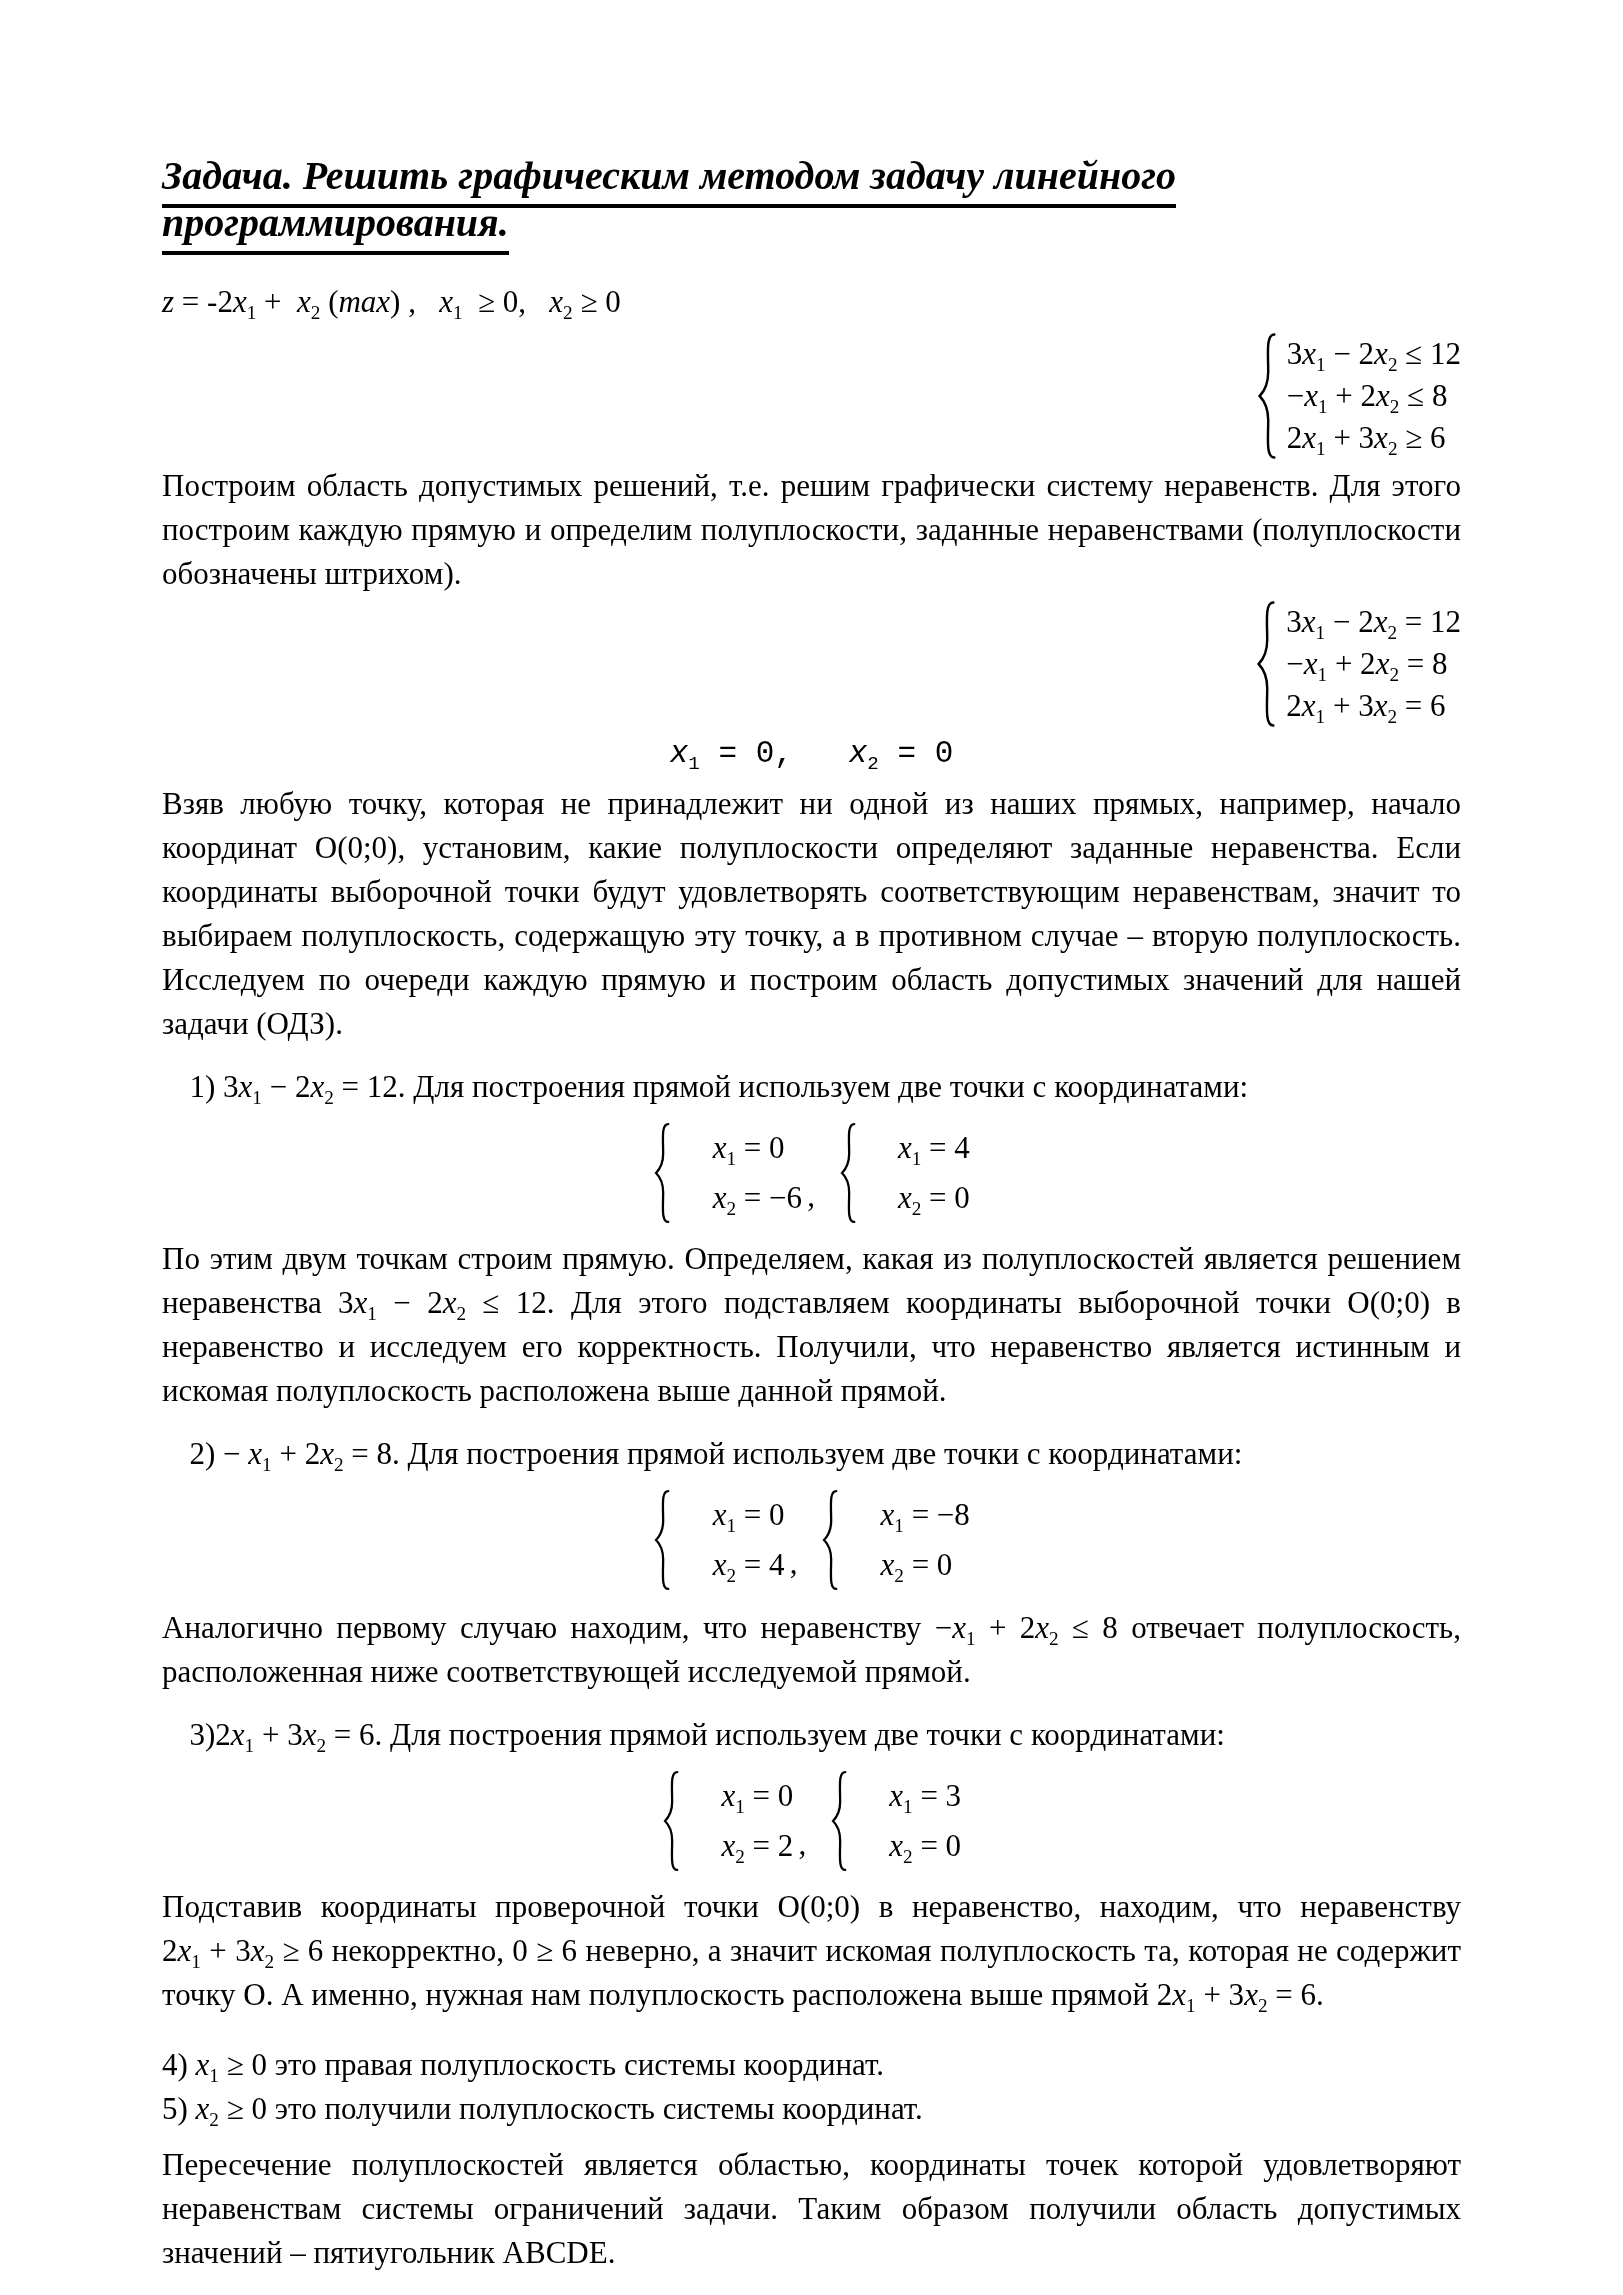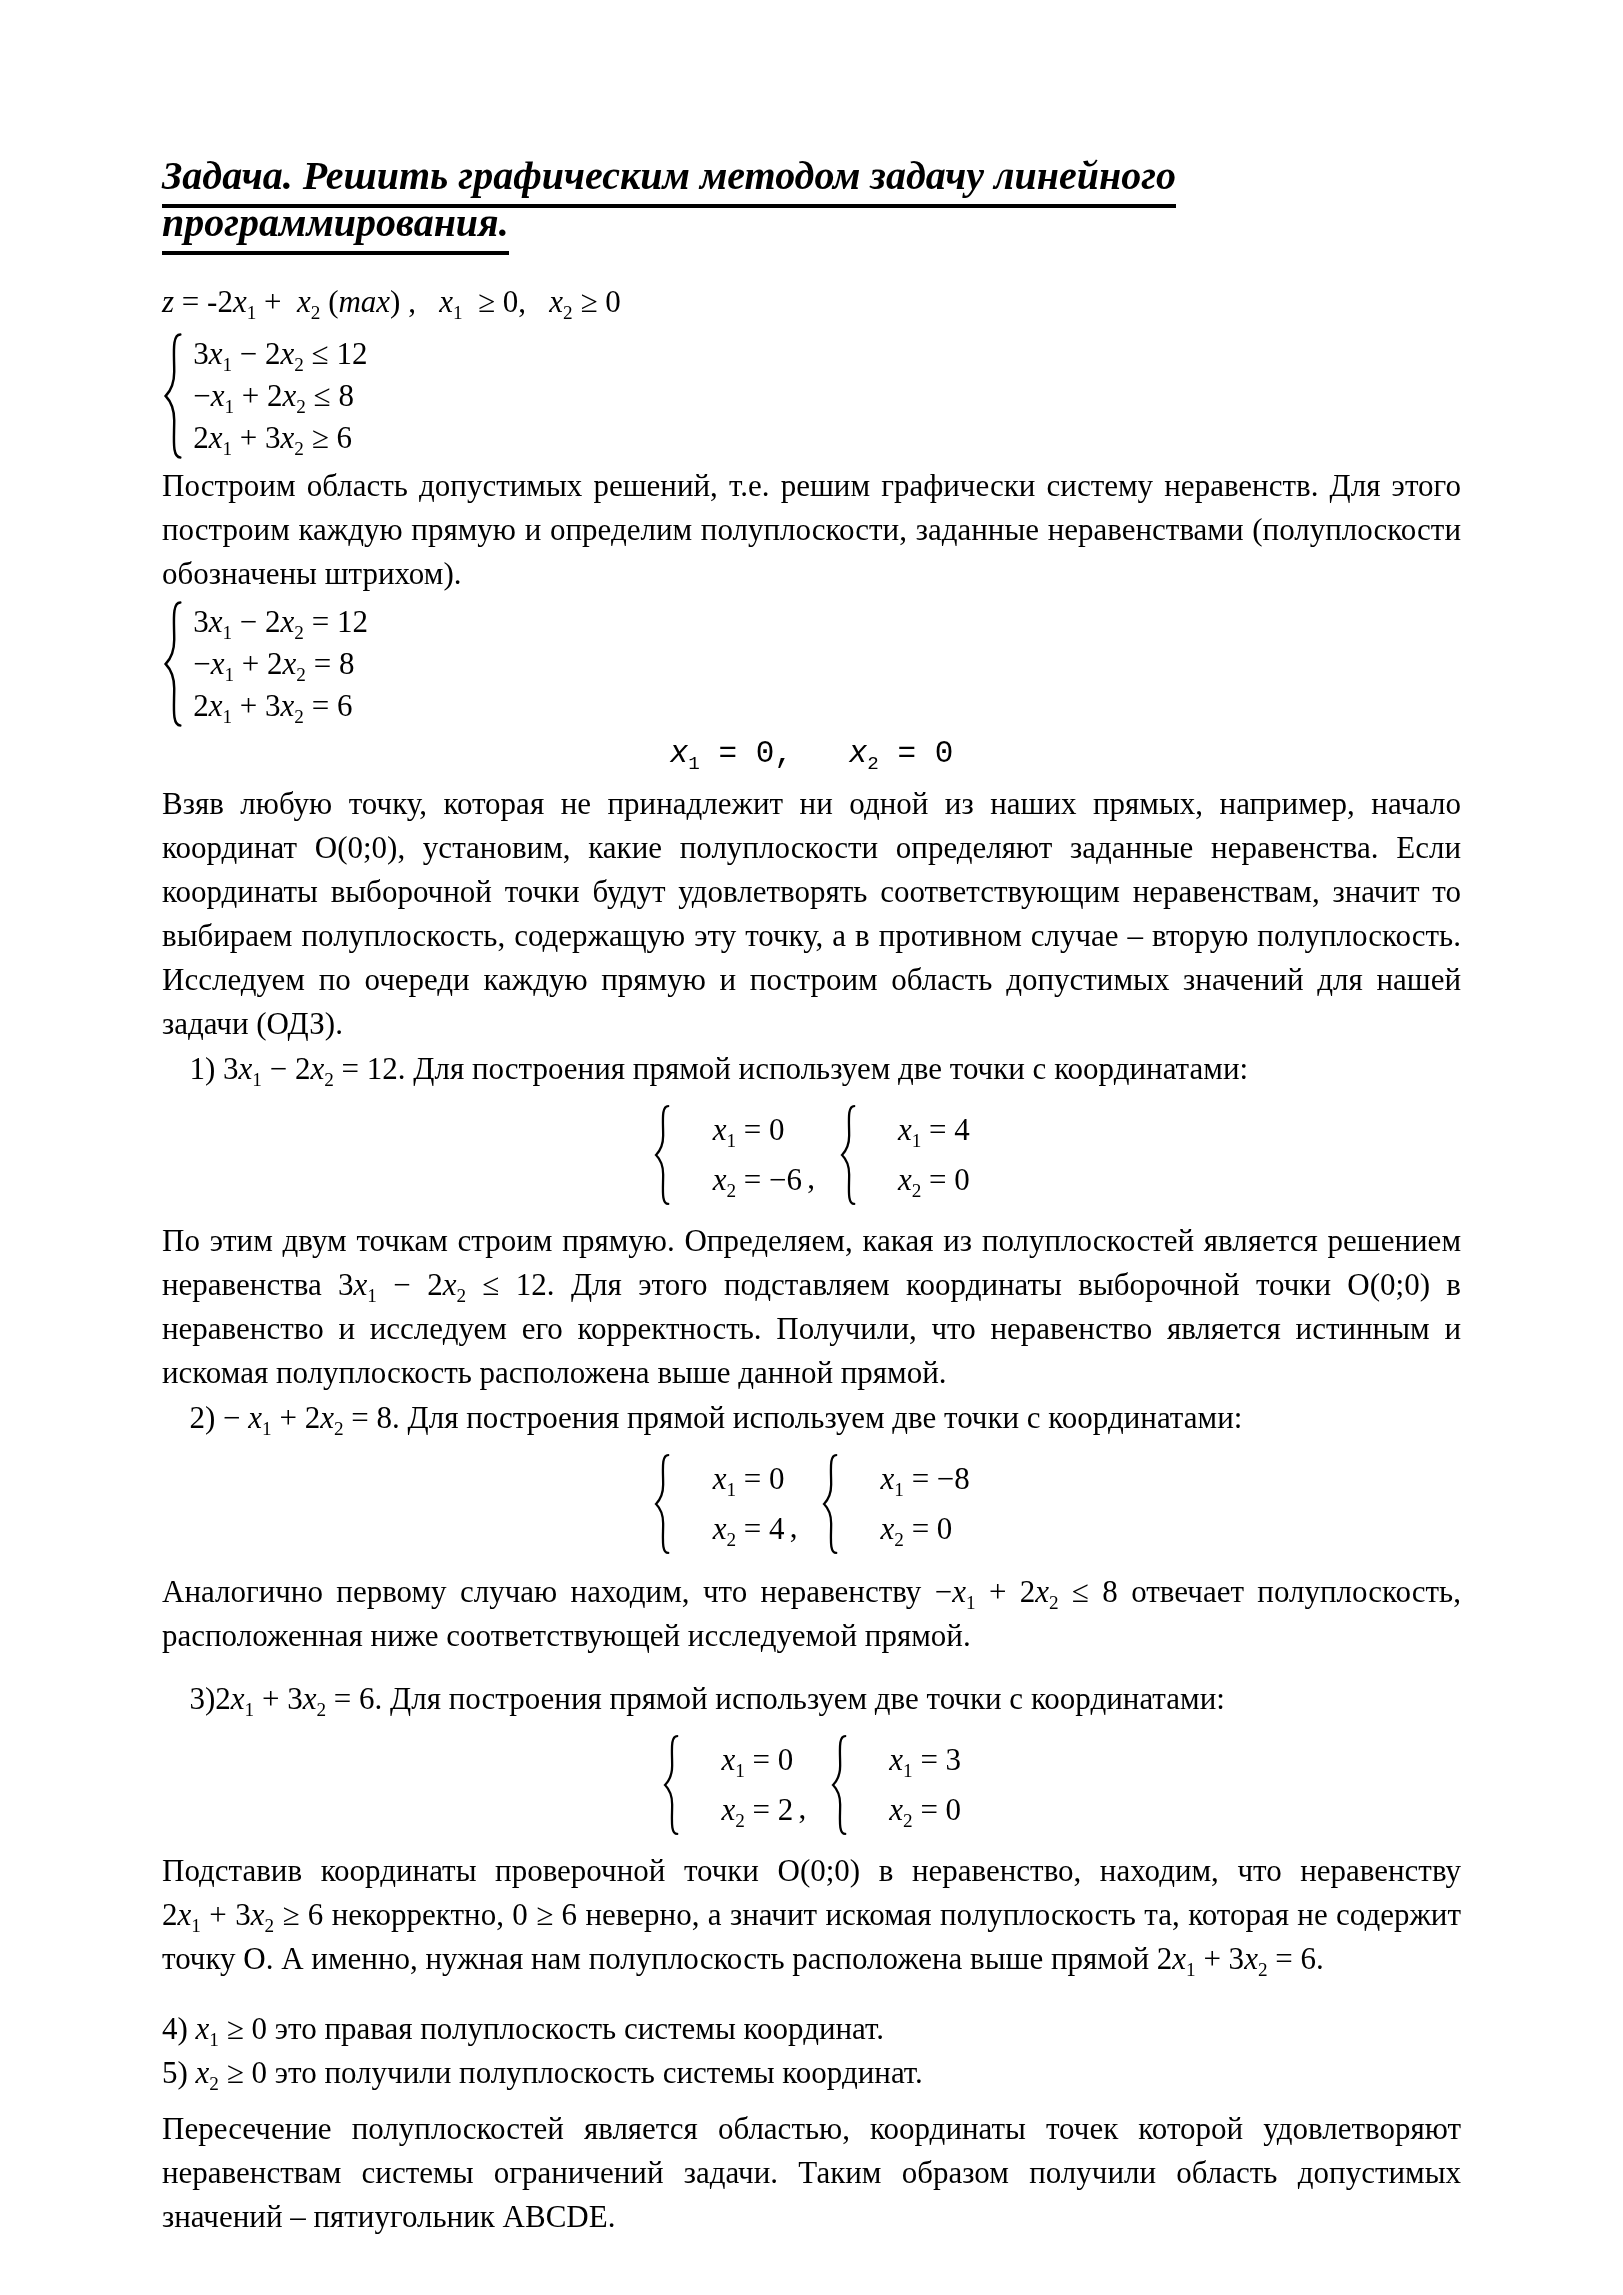--- a/index.html
+++ b/index.html
@@ -17,27 +17,27 @@
   .m{white-space:nowrap;}
 
   .title-row{margin-bottom:34px;}
   .title-text{
     font-weight:bold;font-style:italic;font-size:40px;
     border-bottom:4.6px solid #000;padding-bottom:5.9px;
   }
 
   .objective{line-height:44px;margin-bottom:7.9px;white-space:pre-wrap;}
 
-  .sys{display:flex;justify-content:flex-start;align-items:center;margin:3.9px 0;}
+  .sys{display:flex;justify-content:flex-end;align-items:center;margin:3.9px 0;}
   .sys-lines .eq-line{line-height:42px;white-space:pre;}
   .brace-svg{display:block;margin-right:9.2px;}
 
   .axes{text-align:center;line-height:43px;white-space:pre-wrap;margin-bottom:7px;font-family:Liberation Mono, monospace;}
 
-  .item-head{text-indent:27.5px;line-height:44px;margin-top:1px;}
+  .item-head{text-indent:27.5px;line-height:44px;margin-top:19px;}
 
   .pair{display:flex;justify-content:center;align-items:center;margin:13px 0;}
   .mini{display:flex;align-items:center;gap:32px;}
   .mini .eq-line{line-height:50px;white-space:pre;}
   .pair-sep{align-self:flex-end;margin:0 23.6px 9.2px 5.2px;}
 
   .note{line-height:44px;}
   .notes{margin-top:26px;}
   .conclusion{margin-top:12px;}
 </style>

